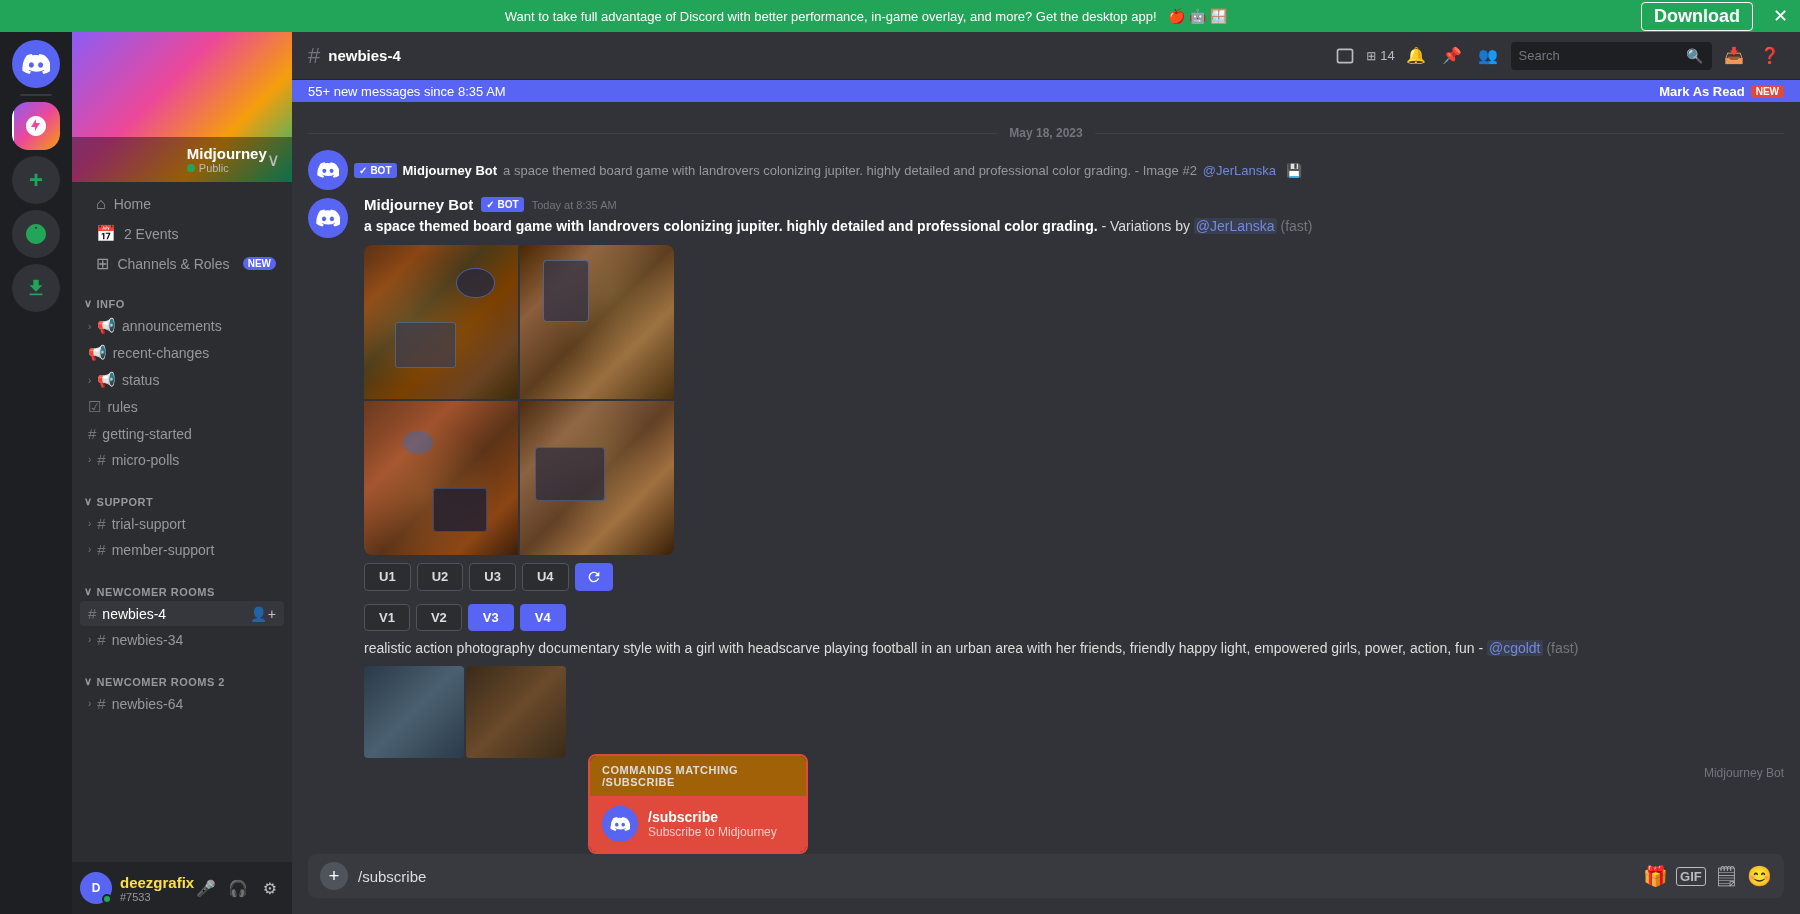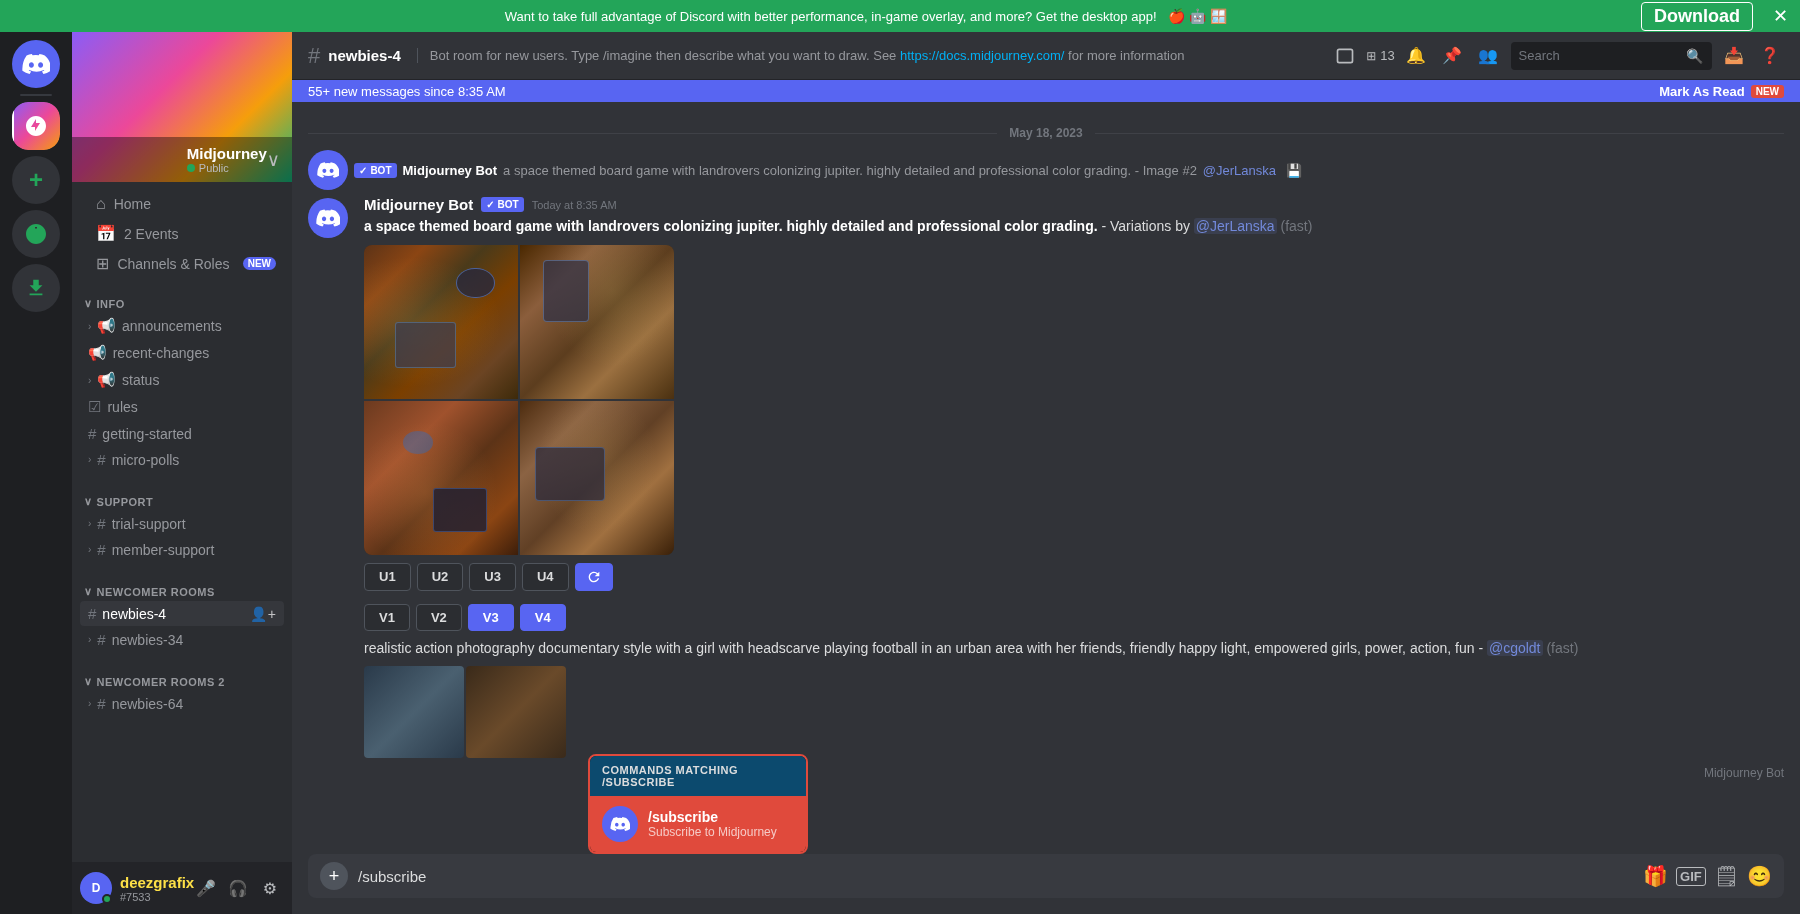--- a/index.html
+++ b/index.html
@@ -485,21 +485,21 @@
       bottom: 60px;
       left: 296px;
       width: 220px;
       background: #111214;
       border: 2px solid #e04a3c;
       border-radius: 8px;
       overflow: hidden;
       z-index: 50;
     }
     .autocomplete-header {
-      background: #0c4a6e;
+      background: #a16207;
       padding: 8px 12px;
       font-size: 11px;
       font-weight: 700;
       color: #96989d;
       text-transform: uppercase;
       letter-spacing: 0.5px;
     }
     .autocomplete-header span { color: #dcddde; font-weight: 600; }
     .autocomplete-item {
       display: flex;
@@ -742,35 +742,30 @@
     </div>
   </div>
 
   <div class="main-content">
 
     <div class="channel-header">
       <div class="channel-header-name">
         <span class="hash">#</span>
         <span>newbies-4</span>
       </div>
-      <div class="channel-header-desc">
-        <span>Bot room for new users. Type /imagine then describe what you want to draw. See</span>
-        <a href="#">https://docs.midjourney.com/</a>
-        <span>for more information</span>
-      </div>
       <div class="header-actions">
         <div class="header-icon-btn" title="Threads">
           <svg width="20" height="20" viewBox="0 0 24 24" fill="currentColor">
               <path d="M5 8h14M5 12h9"></path>
               <rect x="3" y="4" width="18" height="16" rx="2" fill="none" stroke="currentColor" stroke-width="2"></rect>
             </svg>
         </div>
         <div class="header-icon-btn" style="display:flex;align-items:center;gap:4px;">
           <span style="font-size:12px;">⊞</span>
-          <span style="font-size:13px;">13</span>
+          <span style="font-size:13px;">14</span>
         </div>
         <div class="header-icon-btn">🔔</div>
         <div class="header-icon-btn">📌</div>
         <div class="header-icon-btn">👥</div>
         <div class="header-search">
           <input type="text" placeholder="Search" style="">
           <span style="color:#72767d; font-size:14px;">🔍</span>
         </div>
         <div class="header-icon-btn">📥</div>
         <div class="header-icon-btn">❓</div>

